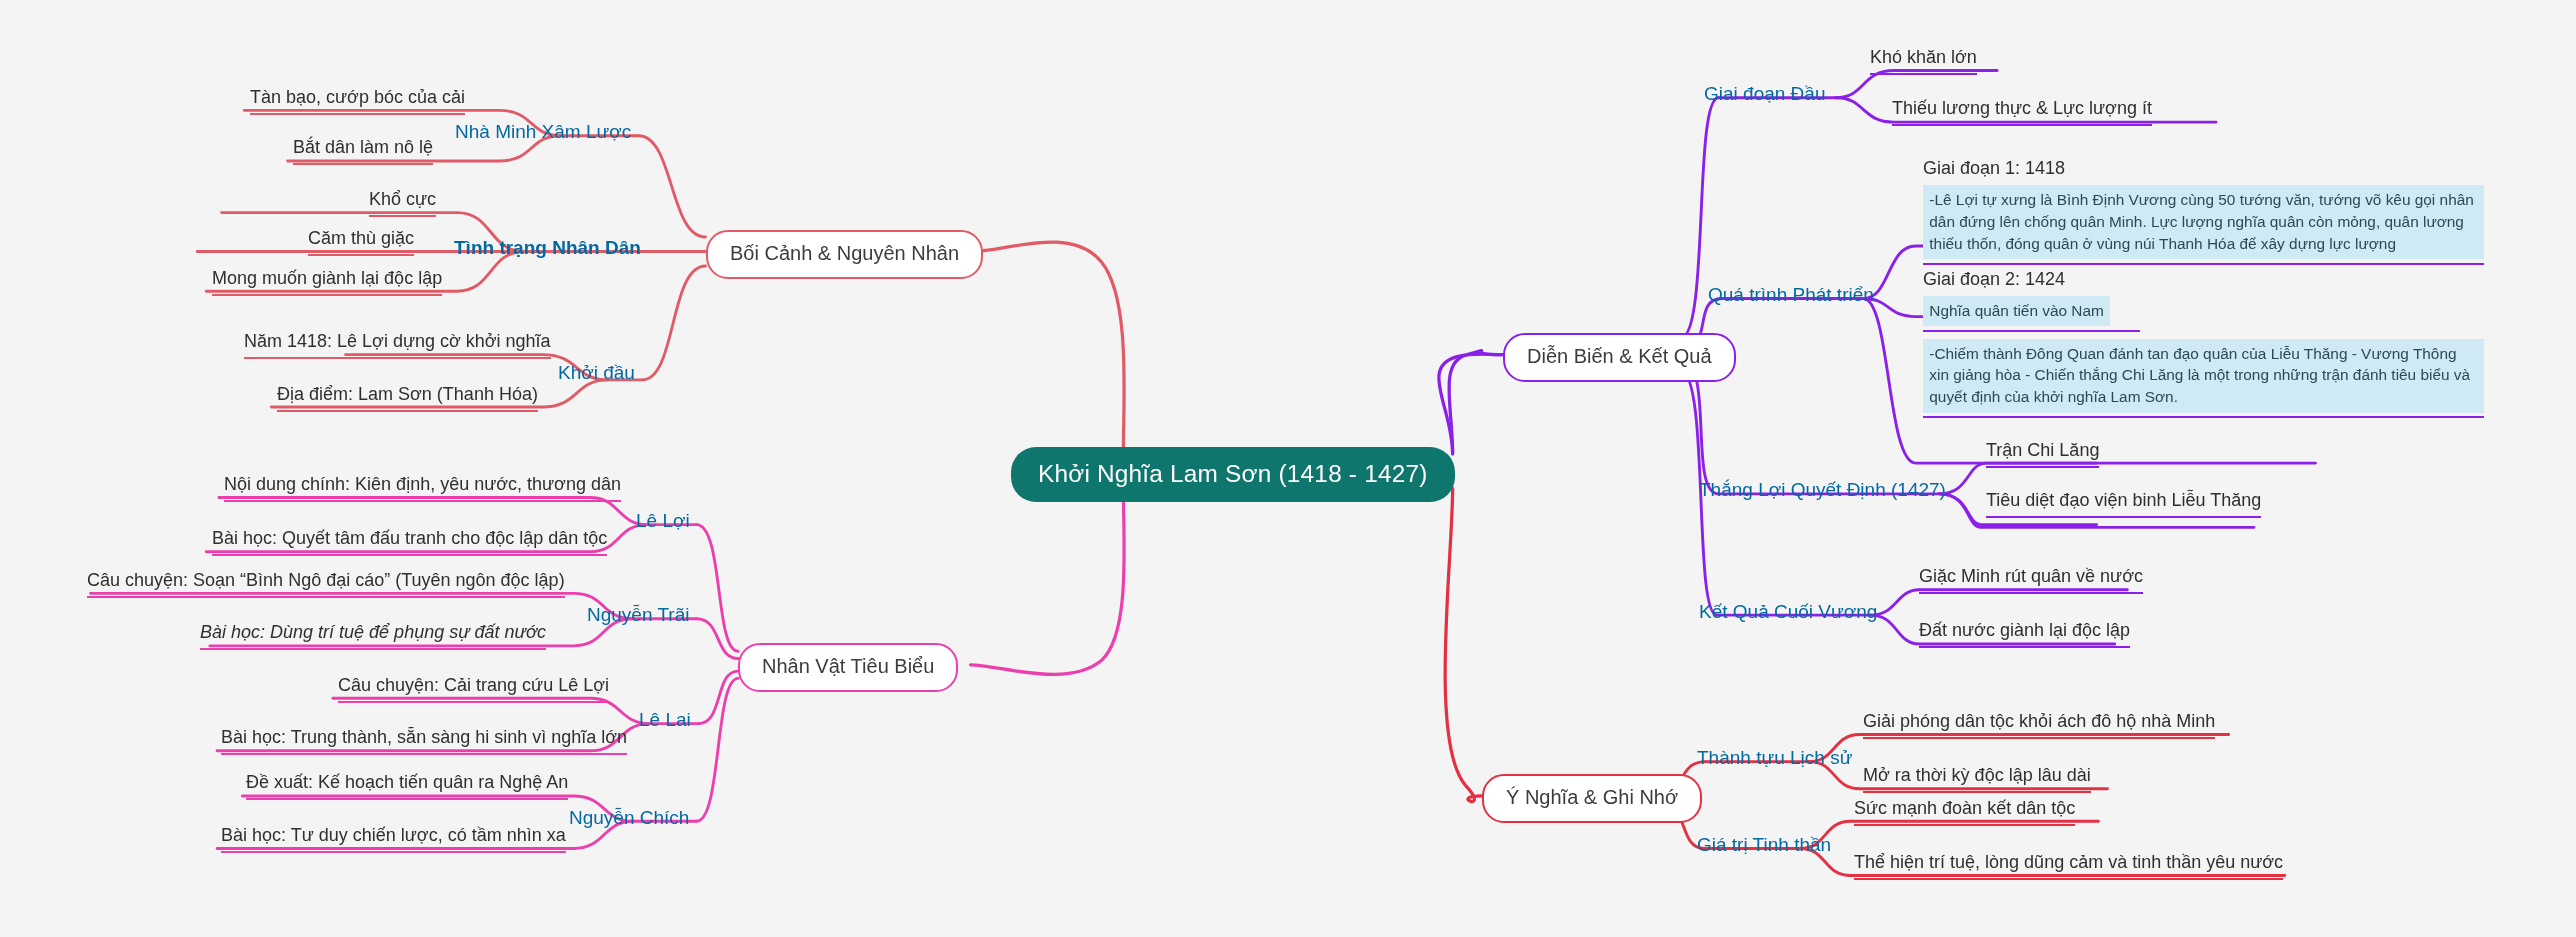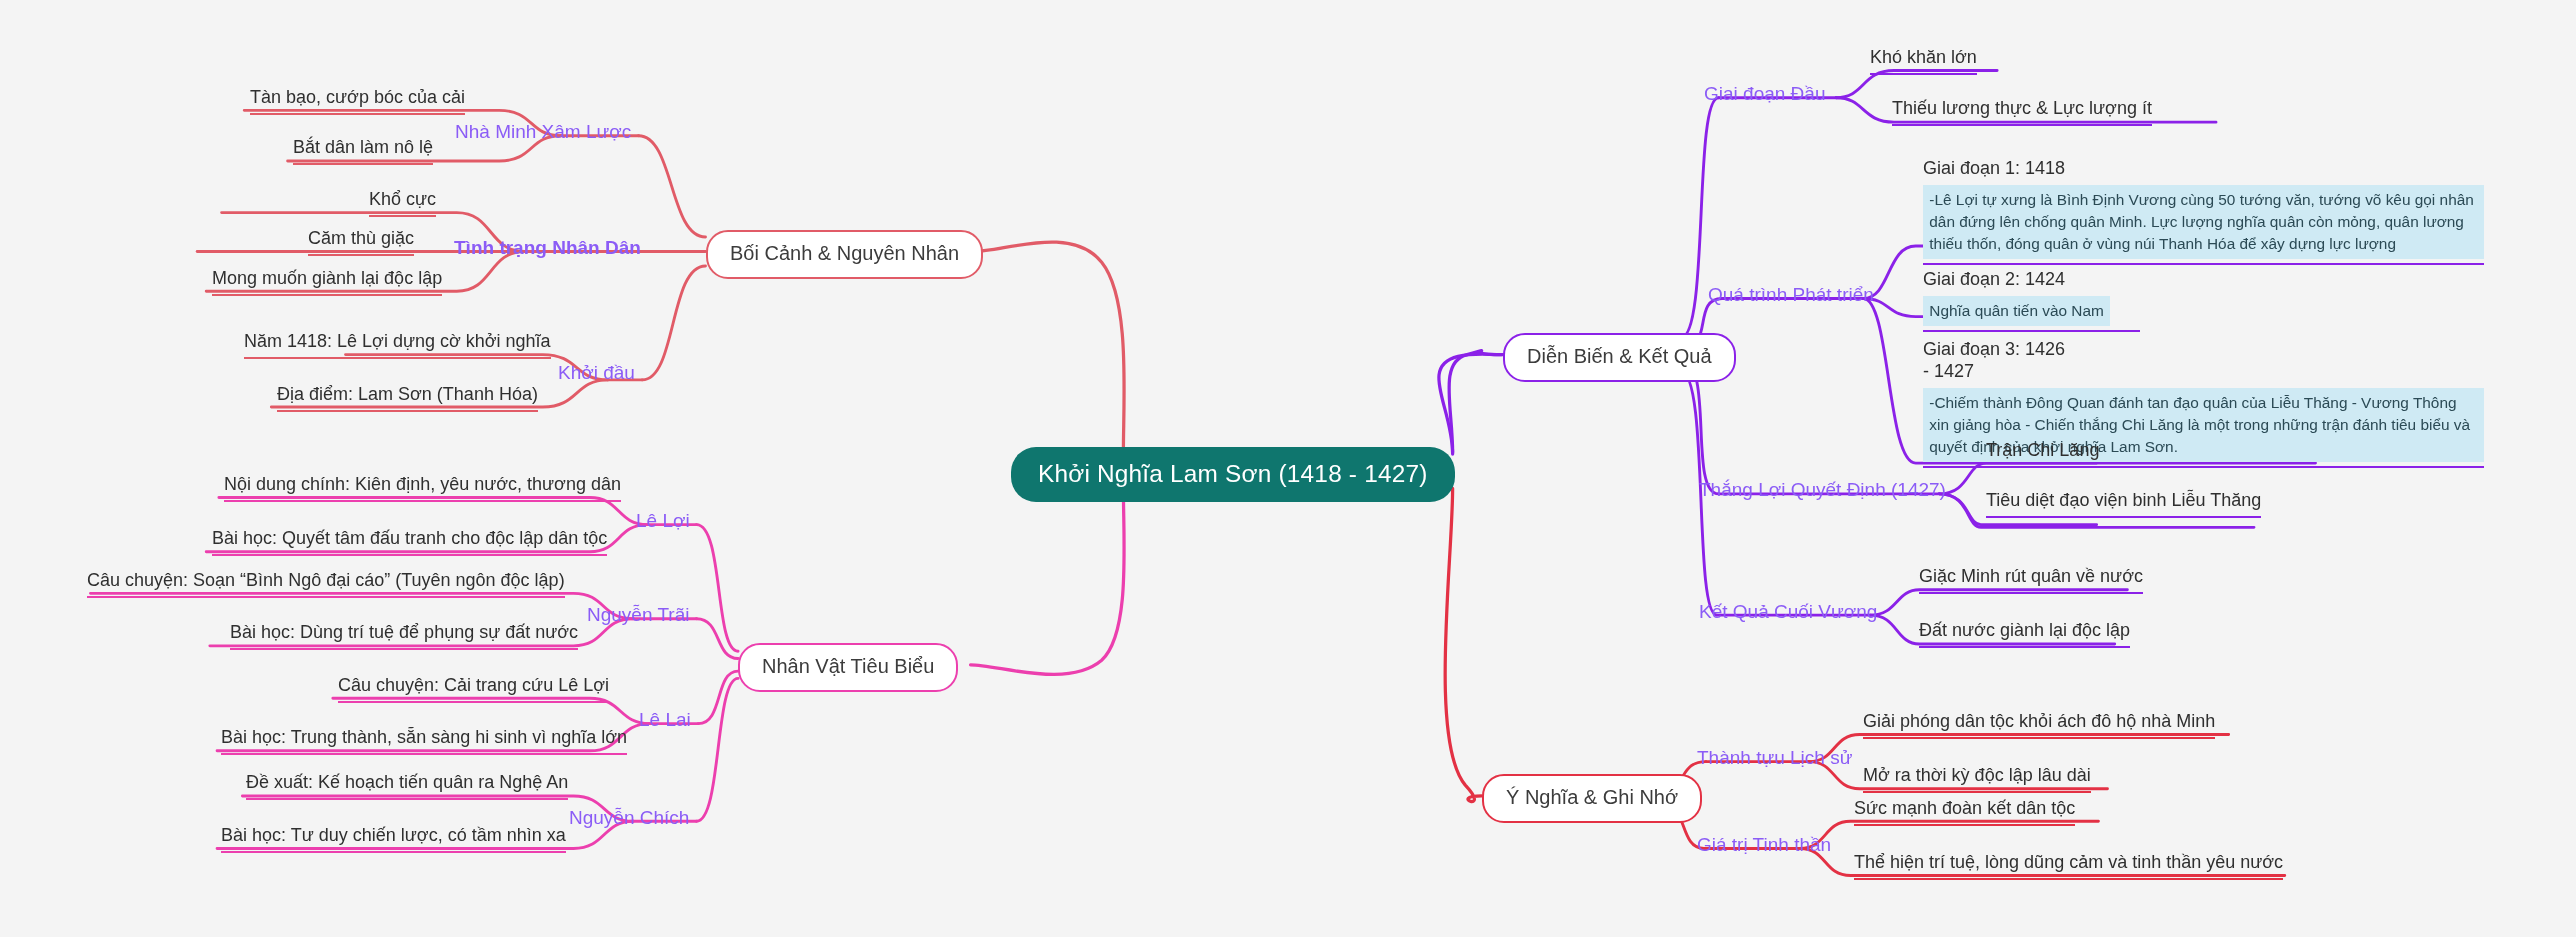--- a/index.html
+++ b/index.html
@@ -38,21 +38,21 @@
   }
   .pill.red    { border: 2.7px solid #e15b67; }
   .pill.purple { border: 2.7px solid #8b21e8; }
   .pill.pink   { border: 2.7px solid #ec3fae; }
   .pill.crim   { border: 2.7px solid #e33144; }
 
   
   .lbl {
     position: absolute;
     font-size: 19px;
-    color: #8b5cf6;
+    color: #0369a1;
     white-space: nowrap;
     z-index: 3;
   }
 
   
   .leaf {
     position: absolute;
     font-size: 18px;
     color: #2f2f2f;
     white-space: nowrap;
@@ -243,22 +243,20 @@
     <span class="hdr">Giai đoạn 1: 1418</span>
     <span class="hl">-Lê Lợi tự xưng là Bình Định Vương cùng 50 tướng văn,  tướng võ kêu gọi nhân dân đứng lên chống quân Minh. Lực lượng nghĩa quân còn mỏng, quân lương thiếu thốn,  đóng quân ở vùng núi Thanh Hóa để xây dựng lực lượng</span>
   </div>
 
   <div class="detail" style="left:1923px; top:269px; width:217px; border-bottom:2.7px solid #8b21e8; padding-bottom:3.6px;">
     <span class="hdr">Giai đoạn 2: 1424</span>
     <span class="hl">Nghĩa quân tiến vào Nam</span>
   </div>
 
   <div class="detail" style="left:1923px; top:339px; width:561px; border-bottom:2.7px solid #8b21e8; padding-bottom:3.6px;">
-    <span class="hdr">Giai đoạn 3: 1426
-- 1427</span>
     <span class="hl">-Chiếm thành Đông Quan đánh tan đạo quân của Liễu Thăng - Vương Thông xin giảng hòa - Chiến thắng Chi Lăng là một trong những trận đánh tiêu biểu và quyết định của khởi nghĩa Lam Sơn.</span>
   </div>
 
   <div class="lbl" style="left:1699px; top:479px;">
     <span>Thắng Lợi Quyết Định (1427)</span>
   </div>
   <div class="leaf" style="left:1986px; top:440px; border-bottom:2.7px solid #8b21e8;">
     <span>Trận Chi Lăng</span>
   </div>
   <div class="leaf" style="left:1986px; top:490px; border-bottom:none;">
@@ -286,21 +284,21 @@
   <div class="leaf" style="left:212px; top:528px; border-bottom:2.7px solid #ec3fae;">
     <span>Bài học: Quyết tâm đấu tranh cho độc lập dân tộc</span>
   </div>
 
   <div class="lbl" style="left: 587px; top: 604px;">
     <span>Nguyễn Trãi</span>
   </div>
   <div class="leaf" style="left:87px; top:570px; border-bottom:2.7px solid #ec3fae;">
     <span>Câu chuyện: Soạn “Bình Ngô đại cáo” (Tuyên ngôn độc lập)</span>
   </div>
-  <div class="leaf" style="left:230px; top:622px; border-bottom:2.7px solid #ec3fae;">
+  <div class="leaf" style="left:200px; top:622px; border-bottom:2.7px solid #ec3fae;font-style:italic;">
     <span>Bài học: Dùng trí tuệ để phụng sự đất nước</span>
   </div>
 
   <div class="lbl" style="left: 639px; top: 709px;">
     <span>Lê Lai</span>
   </div>
   <div class="leaf" style="left:338px; top:675px; border-bottom:2.7px solid #ec3fae;">
     <span>Câu chuyện: Cải trang cứu Lê Lợi</span>
   </div>
   <div class="leaf" style="left:221px; top:727px; border-bottom:2.7px solid #ec3fae;">

